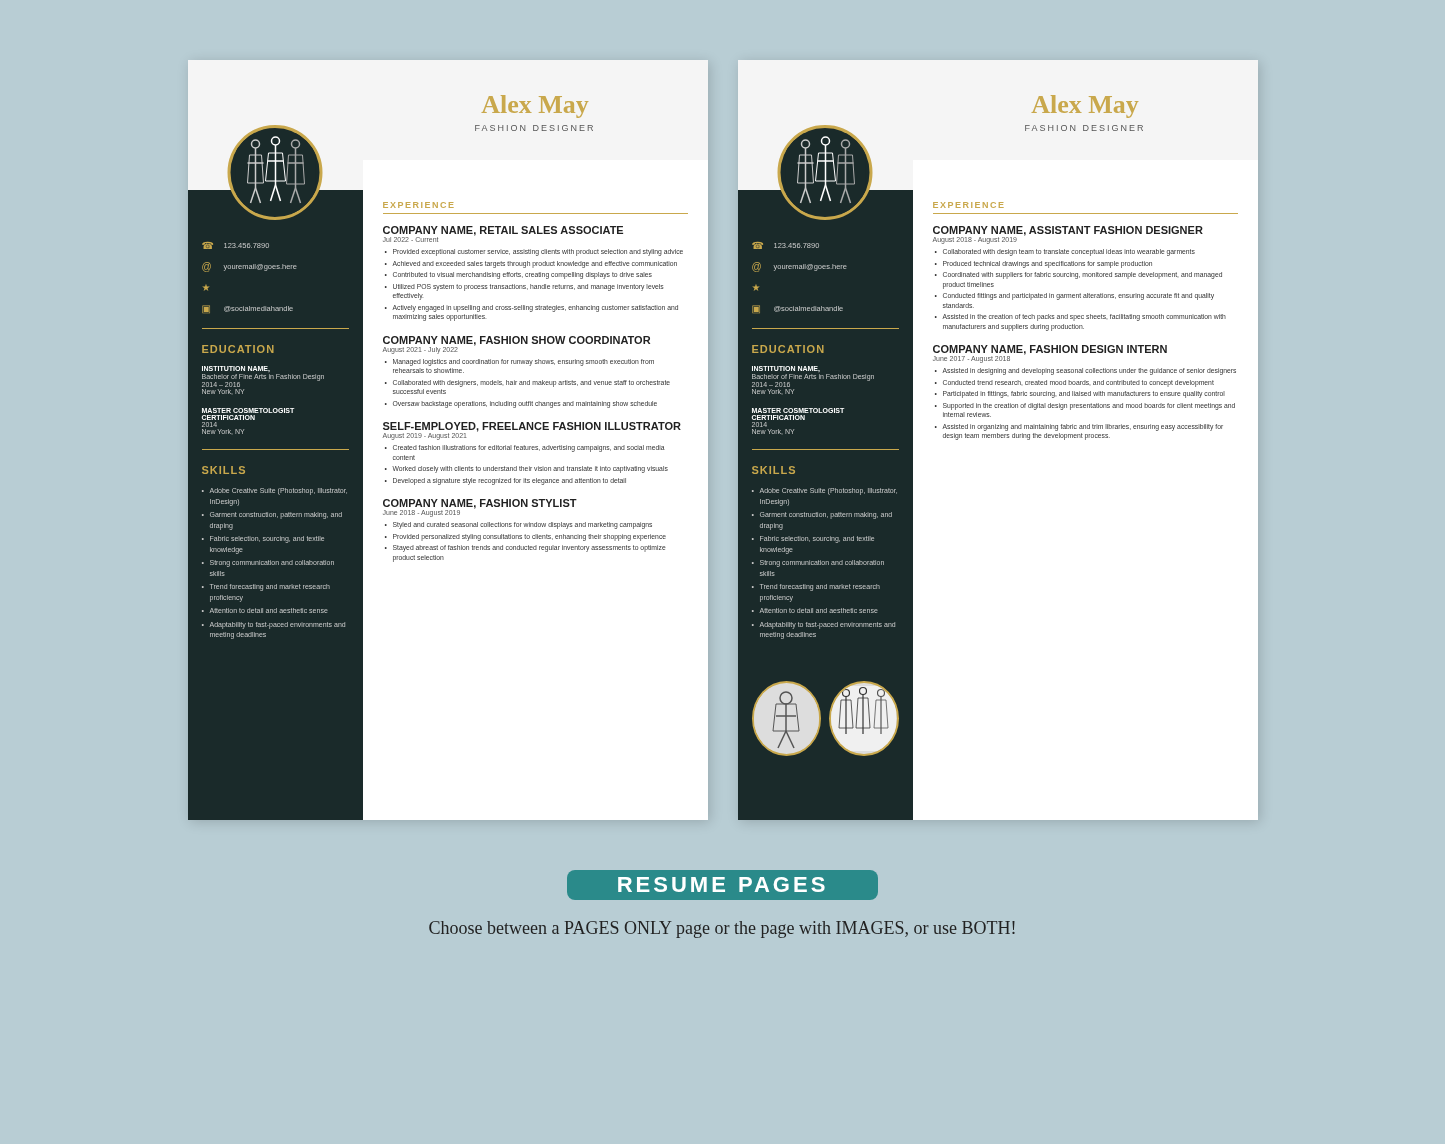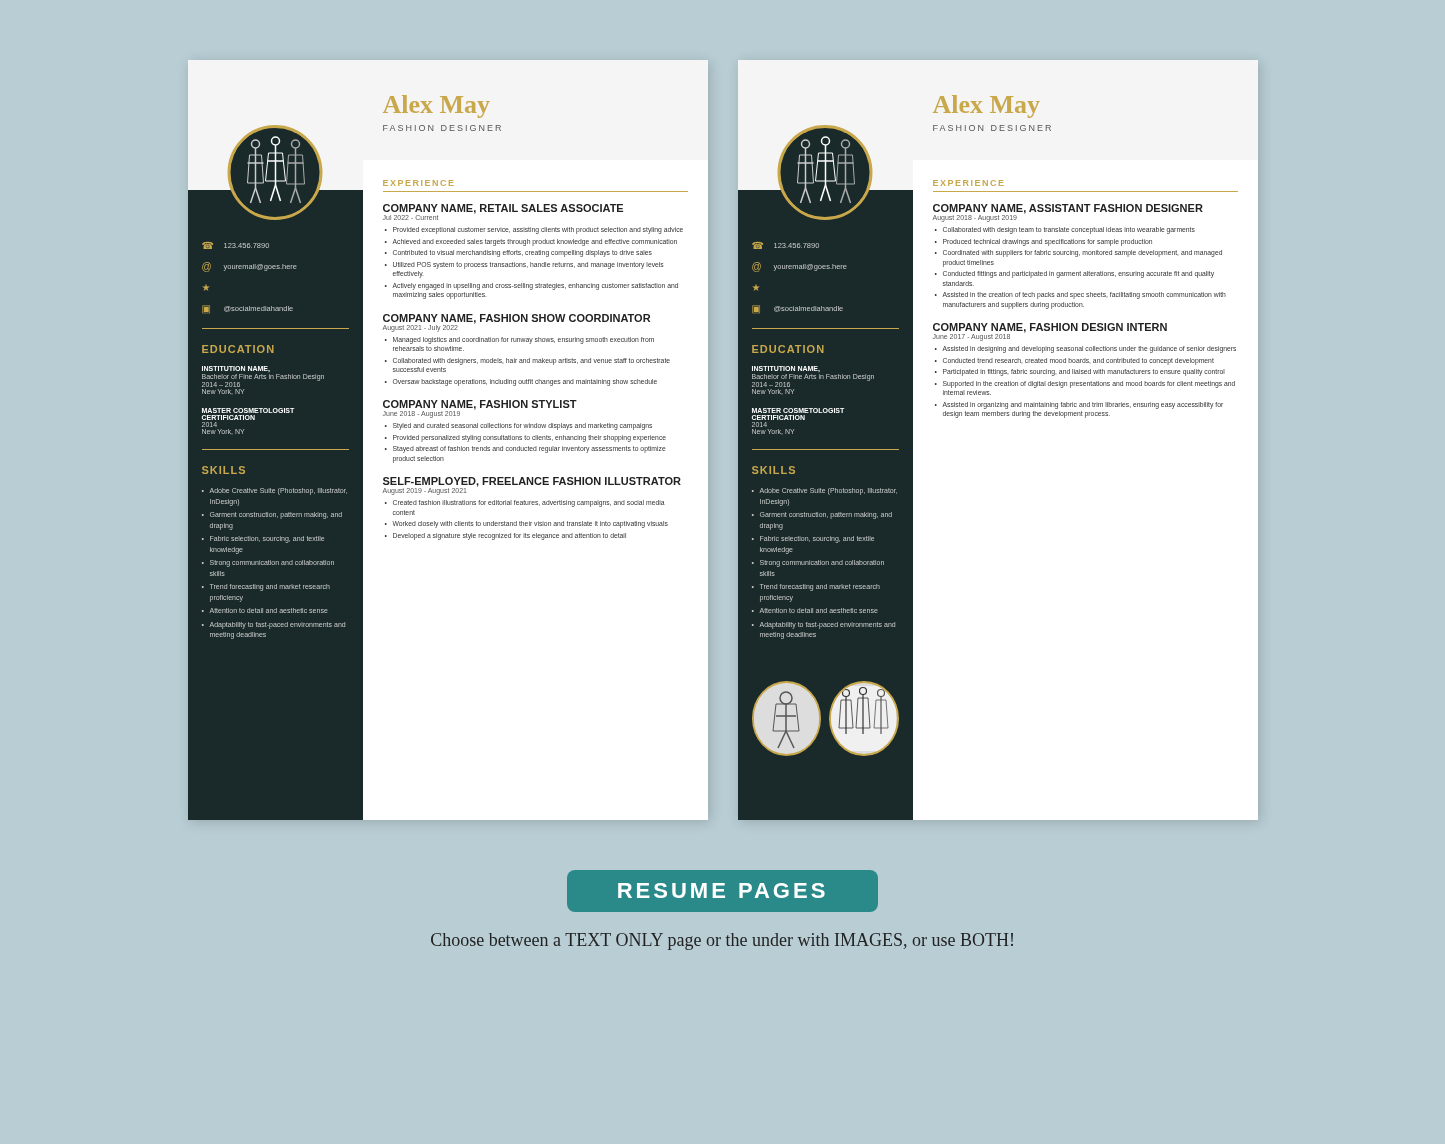--- a/index.html
+++ b/index.html
@@ -134,20 +134,21 @@
       padding: 0;
       overflow: hidden;
     }
     .main-header {
       background: #f5f5f5;
       padding: 22px 20px 18px;
       height: 100px;
       display: flex;
       flex-direction: column;
       justify-content: center;
+      align-items: center;
     }
     .name-title {
       font-size: 26px;
       font-weight: bold;
       color: #c9a84c;
       line-height: 1.1;
       font-family: Georgia, serif;
     }
     .job-title {
       font-size: 9px;
@@ -161,20 +162,21 @@
     }
     .section-title-main {
       color: #c9a84c;
       font-size: 9px;
       font-weight: bold;
       letter-spacing: 1.5px;
       text-transform: uppercase;
       border-bottom: 1px solid #c9a84c;
       padding-bottom: 3px;
       margin-bottom: 10px;
+      margin-top: 22px;
     }
     .exp-block {
       margin-bottom: 12px;
     }
     .exp-company {
       font-size: 11px;
       font-weight: bold;
       color: #222;
       text-transform: uppercase;
     }
@@ -203,21 +205,21 @@
       flex-direction: column;
       align-items: center;
       margin-top: 10px;
     }
     .resume-pages-badge {
       background: #2a8a8a;
       color: #fff;
       font-size: 22px;
       font-weight: bold;
       letter-spacing: 3px;
-      padding: 8px 50px;
+      padding: 2px 50px;
       border-radius: 8px;
       margin-bottom: 18px;
     }
     .tagline {
       font-size: 18px;
       color: #222;
       text-align: center;
       font-family: Georgia, serif;
     }
     
@@ -344,33 +346,33 @@
 
         <div class="exp-block">
           <div class="exp-company">COMPANY NAME, Fashion Show Coordinator</div>
           <div class="exp-date">August 2021 - July 2022</div>
           <div class="exp-bullet">Managed logistics and coordination for runway shows, ensuring smooth execution from rehearsals to showtime.</div>
           <div class="exp-bullet">Collaborated with designers, models, hair and makeup artists, and venue staff to orchestrate successful events</div>
           <div class="exp-bullet">Oversaw backstage operations, including outfit changes and maintaining show schedule</div>
         </div>
 
         <div class="exp-block">
+          <div class="exp-company">SELF-EMPLOYED, Freelance Fashion Illustrator</div>
+          <div class="exp-date">August 2019 - August 2021</div>
+          <div class="exp-bullet">Created fashion illustrations for editorial features, advertising campaigns, and social media content</div>
+          <div class="exp-bullet">Worked closely with clients to understand their vision and translate it into captivating visuals</div>
+          <div class="exp-bullet">Developed a signature style recognized for its elegance and attention to detail</div>
+        </div>
+
+        <div class="exp-block">
           <div class="exp-company">COMPANY NAME, Fashion Stylist</div>
           <div class="exp-date">June 2018 - August 2019</div>
           <div class="exp-bullet">Styled and curated seasonal collections for window displays and marketing campaigns</div>
           <div class="exp-bullet">Provided personalized styling consultations to clients, enhancing their shopping experience</div>
           <div class="exp-bullet">Stayed abreast of fashion trends and conducted regular inventory assessments to optimize product selection</div>
-        </div>
-
-        <div class="exp-block">
-          <div class="exp-company">SELF-EMPLOYED, Freelance Fashion Illustrator</div>
-          <div class="exp-date">August 2019 - August 2021</div>
-          <div class="exp-bullet">Created fashion illustrations for editorial features, advertising campaigns, and social media content</div>
-          <div class="exp-bullet">Worked closely with clients to understand their vision and translate it into captivating visuals</div>
-          <div class="exp-bullet">Developed a signature style recognized for its elegance and attention to detail</div>
         </div>
       </div>
     </div>
   </div>
 
   <div class="resume">
 
     <div class="resume-sidebar">
       <div class="sidebar-header">
         <div class="avatar-circle">
@@ -504,14 +506,14 @@
           <div class="exp-bullet">Supported in the creation of digital design presentations and mood boards for client meetings and internal reviews.</div>
           <div class="exp-bullet">Assisted in organizing and maintaining fabric and trim libraries, ensuring easy accessibility for design team members during the development process.</div>
         </div>
       </div>
     </div>
   </div>
 </div>
 
 <div class="badge-section">
   <div class="resume-pages-badge">RESUME PAGES</div>
-  <div class="tagline">Choose between a TEXT ONLY page or the under with IMAGES, or use BOTH!</div>
+  <div class="tagline">Choose between a PAGES ONLY page or the page with IMAGES, or use BOTH!</div>
 </div>
 
 </body></html>

